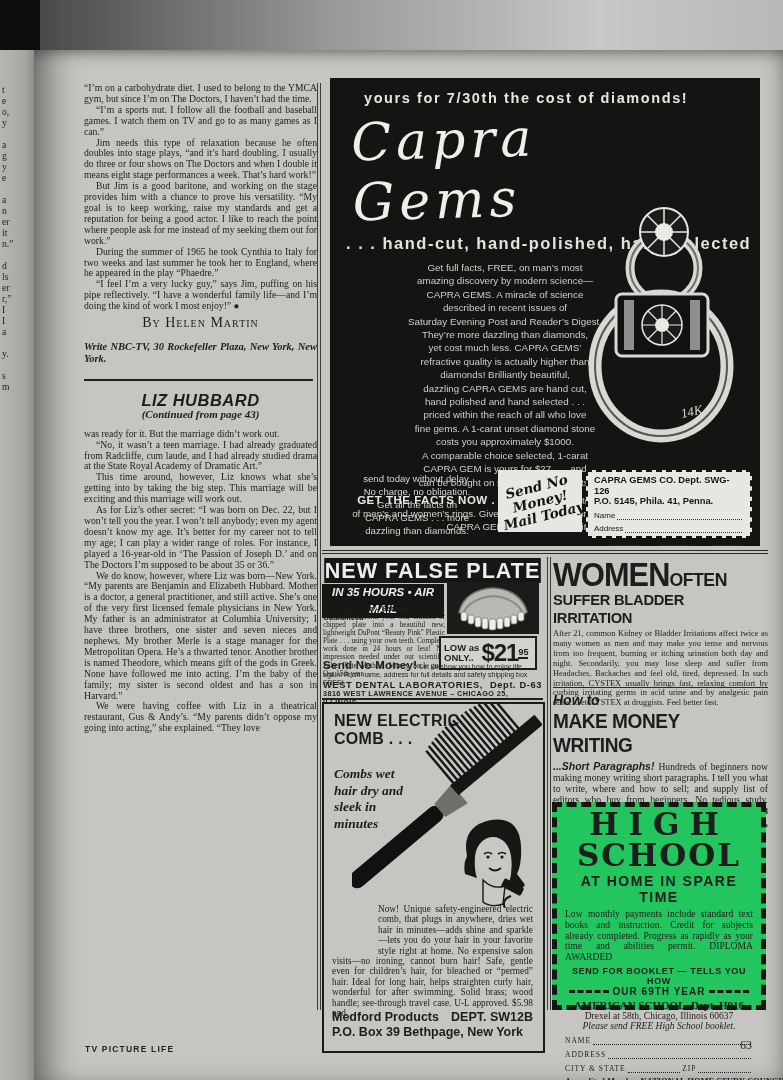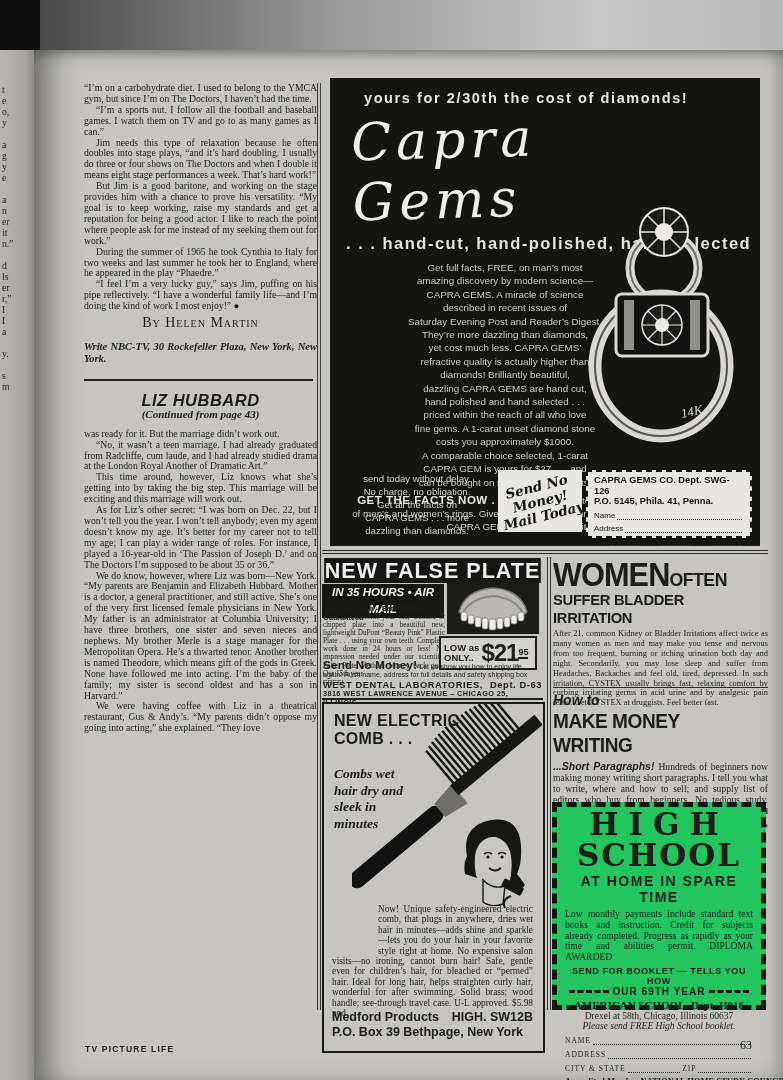--- a/index.html
+++ b/index.html
@@ -170,31 +170,31 @@
       <p>Jim needs this type of relaxation because he often doubles into stage plays, “and it’s hard doubling. I usually do three or four shows on The Doctors and when I double it means eight stage performances a week. That’s hard work!”</p>
       <p>But Jim is a good baritone, and working on the stage provides him with a chance to prove his versatility. “My goal is to keep working, raise my standards and get a reputation for being a good actor. I like to reach the point where people ask for me instead of my seeking them out for work.”</p>
       <p>During the summer of 1965 he took Cynthia to Italy for two weeks and last summer he took her to England, where he appeared in the play “Phaedre.”</p>
       <p>“I feel I’m a very lucky guy,” says Jim, puffing on his pipe reflectively. “I have a wonderful family life—and I’m doing the kind of work I most enjoy!” ●</p>
       <div class="byline">By Helen Martin</div>
       <div class="write-note">Write NBC-TV, 30 Rockefeller Plaza, New York, New York.</div>
       <div class="col-rule"></div>
       <div class="liz-head">LIZ HUBBARD</div>
       <div class="liz-sub">(Continued from page 43)</div>
       <p class="noindent">was ready for it. But the marriage didn’t work out.</p>
-      <p>“No, it wasn’t a teen marriage. I had already graduated from Radcliffe, cum laude, and I had already studied drama at the London Royal Another of Dramatic Art.”</p>
+      <p>“No, it wasn’t a teen marriage. I had already graduated from Radcliffe, cum laude, and I had already studied drama at the State Royal Academy of Dramatic Art.”</p>
       <p>This time around, however, Liz knows what she’s getting into by taking the big step. This marriage will be exciting and this marriage will work out.</p>
       <p>As for Liz’s other secret: “I was born on Dec. 22, but I won’t tell you the year. I won’t tell anybody; even my agent doesn’t know my age. It’s better for my career not to tell my age; I can play a wider range of roles. For instance, I played a 16-year-old in ‘The Passion of Joseph D.’ and on The Doctors I’m supposed to be about 35 or 36.”</p>
       <p>We do know, however, where Liz was born—New York. “My parents are Benjamin and Elizabeth Hubbard. Mother is a doctor, a general practitioner, and still active. She’s one of the very first licensed female physicians in New York. My father is an administrator at Columbia University; I have three brothers, one sister and seven nieces and nephews. My brother Merle is a stage manager for the Metropolitan Opera. He’s a thwarted tenor. Another brother is named Theodore, which means gift of the gods in Greek. None have followed me into acting. I’m the baby of the family; my sister is second oldest and has a son in Harvard.”</p>
       <p>We were having coffee with Liz in a theatrical restaurant, Gus &amp; Andy’s. “My parents didn’t oppose my going into acting,” she explained. “They love</p>
     </div>
 
     <div class="vdiv" style="left:283px;top:33px;height:927px;"></div>
 
     <div class="ad-capra">
-      <div class="capra-tag">yours for 2/30th the cost of diamonds!</div>
+      <div class="capra-tag">yours for 7/30th the cost of diamonds!</div>
       <div class="capra-logo">Capra Gems</div>
       <div class="capra-sub">. . . hand-cut, hand-polished, hand-selected</div>
       <div class="capra-body">Get full facts, FREE, on man’s most
 amazing discovery by modern science—
 CAPRA GEMS. A miracle of science
 described in recent issues of
 Saturday Evening Post and Reader’s Digest.
 They’re more dazzling than diamonds,
 yet cost much less. CAPRA GEMS’
 refractive quality is actually higher than
@@ -369,21 +369,21 @@
         <path d="M36 56 q6 5 12 0" stroke="#161614" stroke-width="1.8" fill="none"></path>
         <rect x="52" y="66" width="22" height="9" rx="2" fill="#161614" transform="rotate(28 52 66)"></rect>
         <path d="M58 84 q-10 4 -6 12" fill="none" stroke="#161614" stroke-width="2"></path>
         <path d="M30 68 Q40 78 52 74 L50 92 Q38 96 30 90 Z" fill="#c9c8c4" stroke="#161614" stroke-width="1.4"></path>
       </svg>
       <div class="comb-body">
         <span class="comb-spacer"></span>
         <span>Now! Unique safety-engineered electric comb, that plugs in anywhere, dries wet hair in minutes—adds shine and sparkle—lets you do your hair in your favorite style right at home. No expensive salon visits—no ironing, cannot burn hair! Safe, gentle even for children’s hair, for bleached or “permed” hair. Ideal for long hair, helps straighten curly hair, wonderful for after swimming. Solid brass; wood handle; see-through travel case. U-L approved. $5.98 ppd.</span>
       </div>
       <div class="comb-co">
-        <span class="dept">HIGH. SW12B</span>
+        <span class="dept">DEPT. SW12B</span>
         <div>Medford Products</div>
         <div>P.O. Box 39 Bethpage, New York</div>
       </div>
     </div>
 
     <div class="ad-school">
       <div class="hs-t1">HIGH</div>
       <div class="hs-t2">SCHOOL</div>
       <div class="hs-sub">AT HOME IN SPARE TIME</div>
       <div class="hs-body">Low monthly payments include standard text books and instruction. Credit for subjects already completed. Progress as rapidly as your time and abilities permit. DIPLOMA AWARDED</div>

